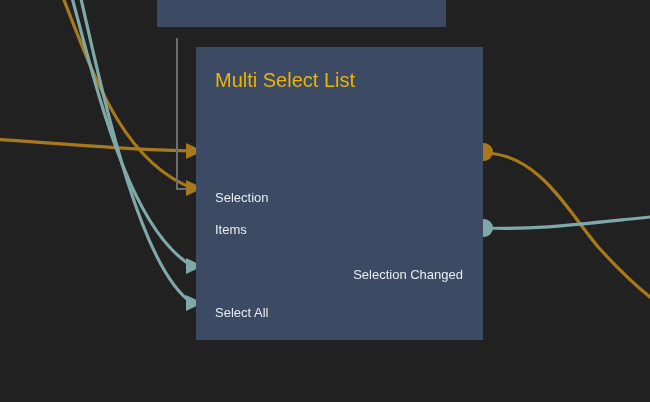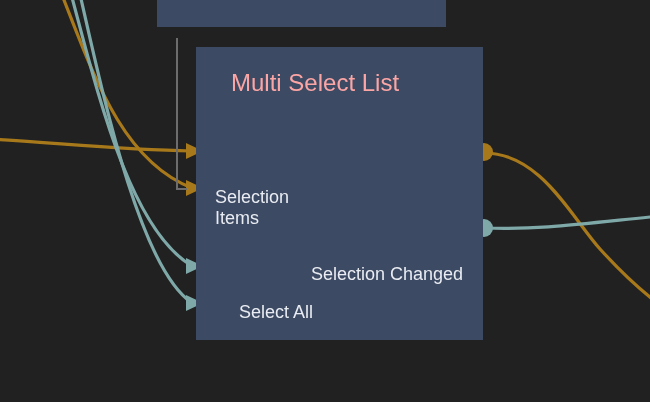--- a/index.html
+++ b/index.html
@@ -43,29 +43,29 @@
   }
   #main-node {
     left: 196px;
     top: 47px;
     width: 287px;
     height: 293px;
     z-index: 3;
   }
   #main-node .node-title {
     position: absolute;
-    left: 35px;
+    left: 19px;
     top: 22px;
-    font-size: 24px;
-    color: #fca5a5;
+    font-size: 20px;
+    color: #eab308;
     white-space: nowrap;
   }
   .port-label {
     position: absolute;
-    font-size: 18px;
+    font-size: 13px;
     color: #e9ecf2;
     white-space: nowrap;
     line-height: 17px;
   }
   .port-label.in {
     left: 19px;
   }
   .port-label.out {
     right: 20px;
   }
@@ -108,20 +108,20 @@
   <div class="group-line" style="left:176px; top:188px; width:11px; height:2px;"></div>
 
   <div class="node" id="group-node">
     
   </div>
 
   <div class="node" id="main-node">
     <div class="node-title">Multi Select List</div>
 
     <div class="port-label in" style="top:142px;">Selection</div>
-    <div class="port-label in" style="top:163px;">Items</div>
+    <div class="port-label in" style="top:174px;">Items</div>
 
     <div class="port-label out" style="top:219px;">Selection Changed</div>
 
-    <div class="port-label in" style="top:257px;margin-left:24px;">Select All</div>
+    <div class="port-label in" style="top:257px;">Select All</div>
   </div>
 
 </div>
 
 </body></html>

